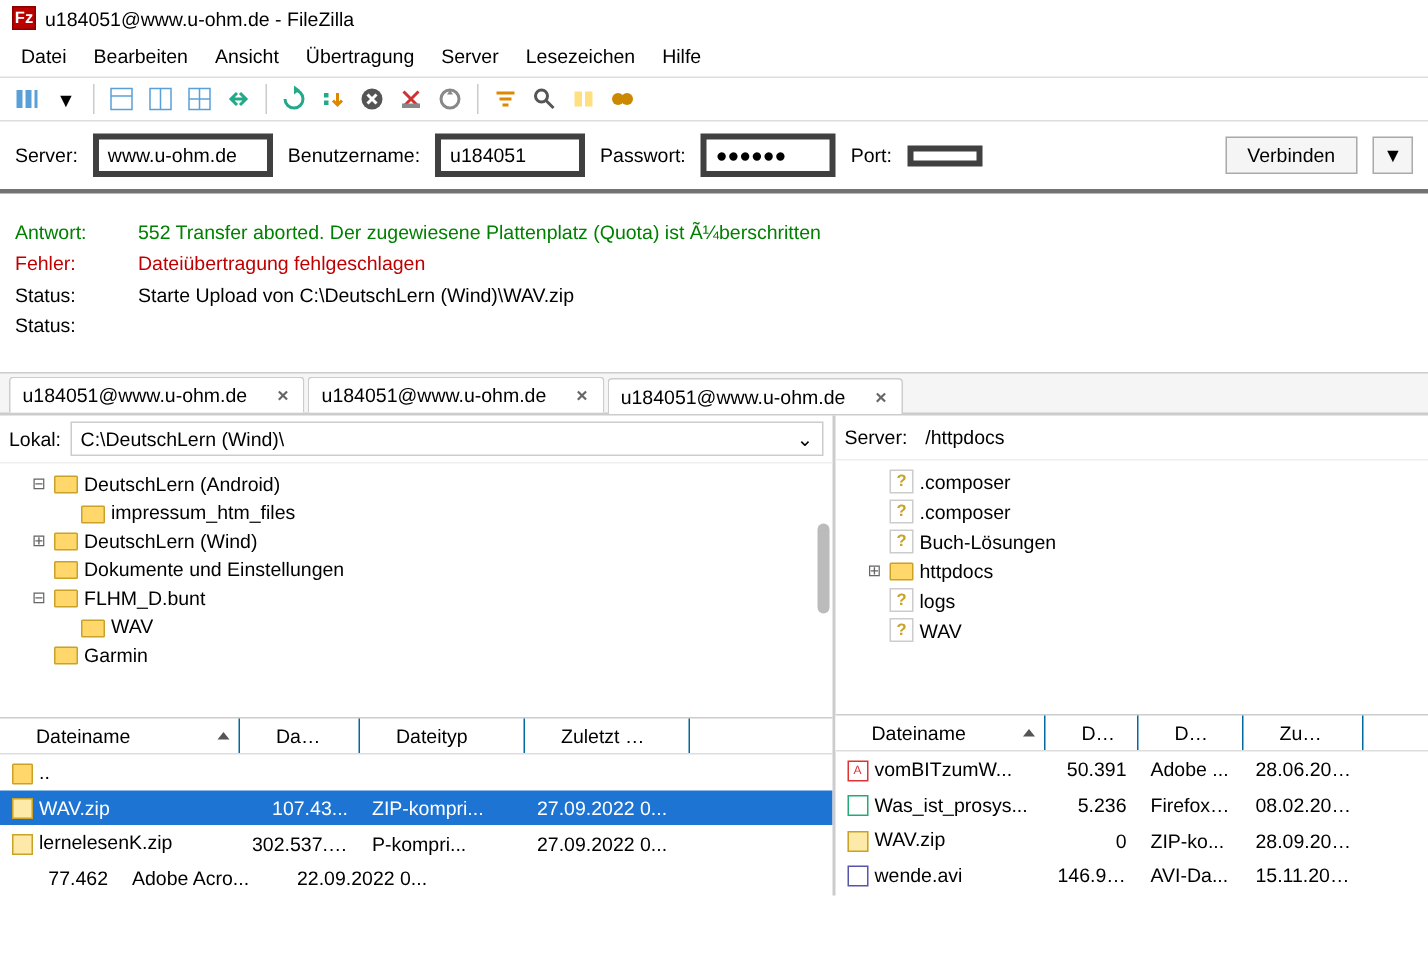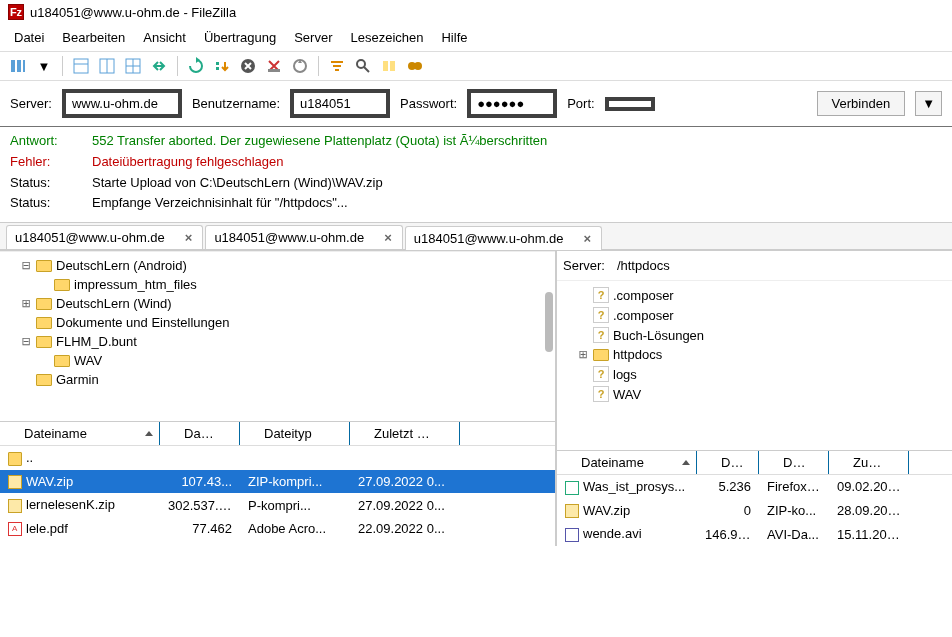--- a/index.html
+++ b/index.html
@@ -9,40 +9,40 @@
 .menubar { display: flex; gap: 2px; padding: 2px 6px; }
 .menu-item { padding: 4px 8px; cursor: default; }
 .toolbar { display: flex; align-items: center; padding: 2px 6px; gap: 2px; border-top: 1px solid #ddd; }
 .tb-btn { width: 24px; height: 24px; display: inline-flex; align-items: center; justify-content: center; cursor: pointer; }
 .tb-sep { width: 1px; height: 20px; background: #ccc; margin: 0 4px; }
 .quickconnect { display: flex; align-items: center; gap: 10px; padding: 8px 10px; border-top: 1px solid #ddd; }
 .qc-label { color: #000; }
 .qc-input { border: 4px solid #404040; padding: 3px 6px; background: #fff; }
 .qc-btn { border: 1px solid #aaa; padding: 4px 14px; background: #f5f5f5; cursor: pointer; }
 .qc-drop { border: 1px solid #aaa; padding: 4px 6px; background: #f5f5f5; cursor: pointer; }
-.log { border-top: 1px solid #737373; padding: 4px 10px; line-height: 1.6; }
+.log { border-top: 3px solid #737373; padding: 16px 10px; line-height: 1.6; }
 .log-line { display: flex; gap: 18px; }
 .log-label { width: 64px; }
 .log-green { color: #008000; }
 .log-red { color: #c00000; }
 .tabs { display: flex; border: 1px solid #ccc; border-left: none; border-right: none; background: #f5f5f5; padding: 2px 6px 0; margin-top: 4px; }
 .tab { border: 1px solid #ccc; border-bottom: none; padding: 4px 8px; margin-right: 2px; background: #fff; display: flex; align-items: center; gap: 18px; cursor: pointer; border-radius: 3px 3px 0 0; }
 .tab-active { background: #fff; font-weight: normal; position: relative; top: 1px; }
 .tab-close { color: #666; font-weight: bold; cursor: pointer; padding: 0 2px; }
 .panes { display: flex; border-top: 1px solid #ccc; }
 .pane { flex: 1; display: flex; flex-direction: column; }
 .pane + .pane { border-left: 2px solid #ccc; }
 .path-row { display: flex; align-items: center; padding: 4px 6px; gap: 6px; }
 .path-input { flex: 1; border: 1px solid #ccc; padding: 3px 6px; display: flex; align-items: center; justify-content: space-between; }
 .tree { padding: 4px 6px 4px 20px; height: 170px; overflow: hidden; position: relative; border-top: 1px solid #eee; }
 .tree-item { display: flex; align-items: center; gap: 4px; padding: 2px 0; cursor: pointer; }
 .tree-exp { width: 12px; text-align: center; color: #666; font-size: 11px; }
 .folder-icon { width: 16px; height: 12px; background: #ffd76b; border: 1px solid #c9a227; border-radius: 1px; display: inline-block; }
 .q-icon { width: 16px; height: 16px; background: #fff; border: 1px solid #ccc; display: inline-flex; align-items: center; justify-content: center; color: #c9a227; font-weight: bold; font-size: 11px; }
-.indent1 { margin-left: 18px; }
+.indent1 { margin-left: 18px; align-items: flex-end; }
 .scroll-ind { position: absolute; right: 2px; top: 40px; width: 8px; height: 60px; background: #bbb; border-radius: 4px; }
 .list-header { display: flex; border-top: 1px solid #ccc; border-bottom: 1px solid #ddd; background: #fff; }
 .lh { padding: 4px 24px; border-right: 1px solid #0369a1; overflow: hidden; white-space: nowrap; text-overflow: ellipsis; position: relative; cursor: pointer; }
 .lh-sort::after { content: ""; position: absolute; right: 6px; top: 9px; border-left: 4px solid transparent; border-right: 4px solid transparent; border-bottom: 5px solid #555; }
 .list-body { }
 .row { display: flex; padding: 2px 0; cursor: pointer; align-items: center; }
 .row-sel { background: #1e74d2; color: #fff; }
 .cell { padding: 2px 8px; overflow: hidden; white-space: nowrap; text-overflow: ellipsis; }
 .cell-right { text-align: right; }
 .file-icon { width: 14px; height: 14px; display: inline-block; margin-right: 4px; vertical-align: middle; }
@@ -185,41 +185,47 @@
     <div class="log-line log-red">
       <span class="log-label">Fehler:</span>
       <span>Dateiübertragung fehlgeschlagen</span>
     </div>
     <div class="log-line ">
       <span class="log-label">Status:</span>
       <span>Starte Upload von C:\DeutschLern (Wind)\WAV.zip</span>
     </div>
     <div class="log-line ">
       <span class="log-label">Status:</span>
-      <span>Empfange Verzeichnisinhalt für "/httpdocs"...</span>
     </div>
   </div>
 
 <div class="tabs" id="tabs">
     <div class="tab">
       <span>u184051@www.u-ohm.de</span>
       <span class="tab-close">×</span>
     </div>
     <div class="tab">
       <span>u184051@www.u-ohm.de</span>
       <span class="tab-close">×</span>
     </div>
     <div class="tab tab-active">
       <span>u184051@www.u-ohm.de</span>
       <span class="tab-close">×</span>
     </div>
   </div>
 
 <div class="panes">
   <div class="pane" style="flex:0 0 555px">
+    <div class="path-row">
+      <span>Lokal:</span>
+      <span class="path-input">
+        <span>C:\DeutschLern (Wind)\</span>
+        <span>⌄</span>
+      </span>
+    </div>
     <div class="tree" id="localtree">
       <div class="scroll-ind"></div>
     <div class="tree-item indent0">
           <span class="tree-exp">⊟</span>
           <span class="folder-icon"></span>
           <span>DeutschLern (Android)</span>
         </div>
         <div class="tree-item indent1">
           <span class="tree-exp"></span>
           <span class="folder-icon"></span>
@@ -270,21 +276,20 @@
           <div class="cell" style="width: 110px;">ZIP-kompri...</div>
           <div class="cell" style="width: 110px;">27.09.2022 0...</div>
         </div>
         <div class="row">
           <div class="cell" style="width: 160px;"><span class="file-icon ic-zip"></span>lernelesenK.zip</div>
           <div class="cell cell-right" style="width: 80px;">302.537.222</div>
           <div class="cell" style="width: 110px;">P-kompri...</div>
           <div class="cell" style="width: 110px;">27.09.2022 0...</div>
         </div>
         <div class="row">
-          <div class="cell" style="width: 160px;"><span class="file-icon ic-pdf"></span>lele.pdf</div>
           <div class="cell cell-right" style="width: 80px;">77.462</div>
           <div class="cell" style="width: 110px;">Adobe Acro...</div>
           <div class="cell" style="width: 110px;">22.09.2022 0...</div>
         </div>
       </div>
   </div>
   <div class="pane">
     <div class="path-row">
       <span>Server:</span>
       <span class="path-input" style="border:none">
@@ -324,24 +329,30 @@
         </div>
       </div>
     <div class="list-header" id="remotecols">
         <div class="lh lh-sort" style="width: 140px;">Dateiname</div>
         <div class="lh" style="width: 62px;">Dateig...</div>
         <div class="lh" style="width: 70px;">Dateityp</div>
         <div class="lh" style="width: 80px;">Zuletzt g...</div>
       </div>
     <div class="list-body" id="remoterows">
         <div class="row">
+          <div class="cell" style="width: 140px;"><span class="file-icon ic-pdf"></span>vomBITzumW...</div>
+          <div class="cell cell-right" style="width: 62px;">50.391</div>
+          <div class="cell" style="width: 70px;">Adobe ...</div>
+          <div class="cell" style="width: 80px;">28.06.200...</div>
+        </div>
+        <div class="row">
           <div class="cell" style="width: 140px;"><span class="file-icon ic-web"></span>Was_ist_prosys...</div>
           <div class="cell cell-right" style="width: 62px;">5.236</div>
           <div class="cell" style="width: 70px;">Firefox ...</div>
-          <div class="cell" style="width: 80px;">09.02.200...</div>
+          <div class="cell" style="width: 80px;">08.02.200...</div>
         </div>
         <div class="row">
           <div class="cell" style="width: 140px;"><span class="file-icon ic-zip"></span>WAV.zip</div>
           <div class="cell cell-right" style="width: 62px;">0</div>
           <div class="cell" style="width: 70px;">ZIP-ko...</div>
           <div class="cell" style="width: 80px;">28.09.202...</div>
         </div>
         <div class="row">
           <div class="cell" style="width: 140px;"><span class="file-icon ic-vid"></span>wende.avi</div>
           <div class="cell cell-right" style="width: 62px;">146.944</div>

